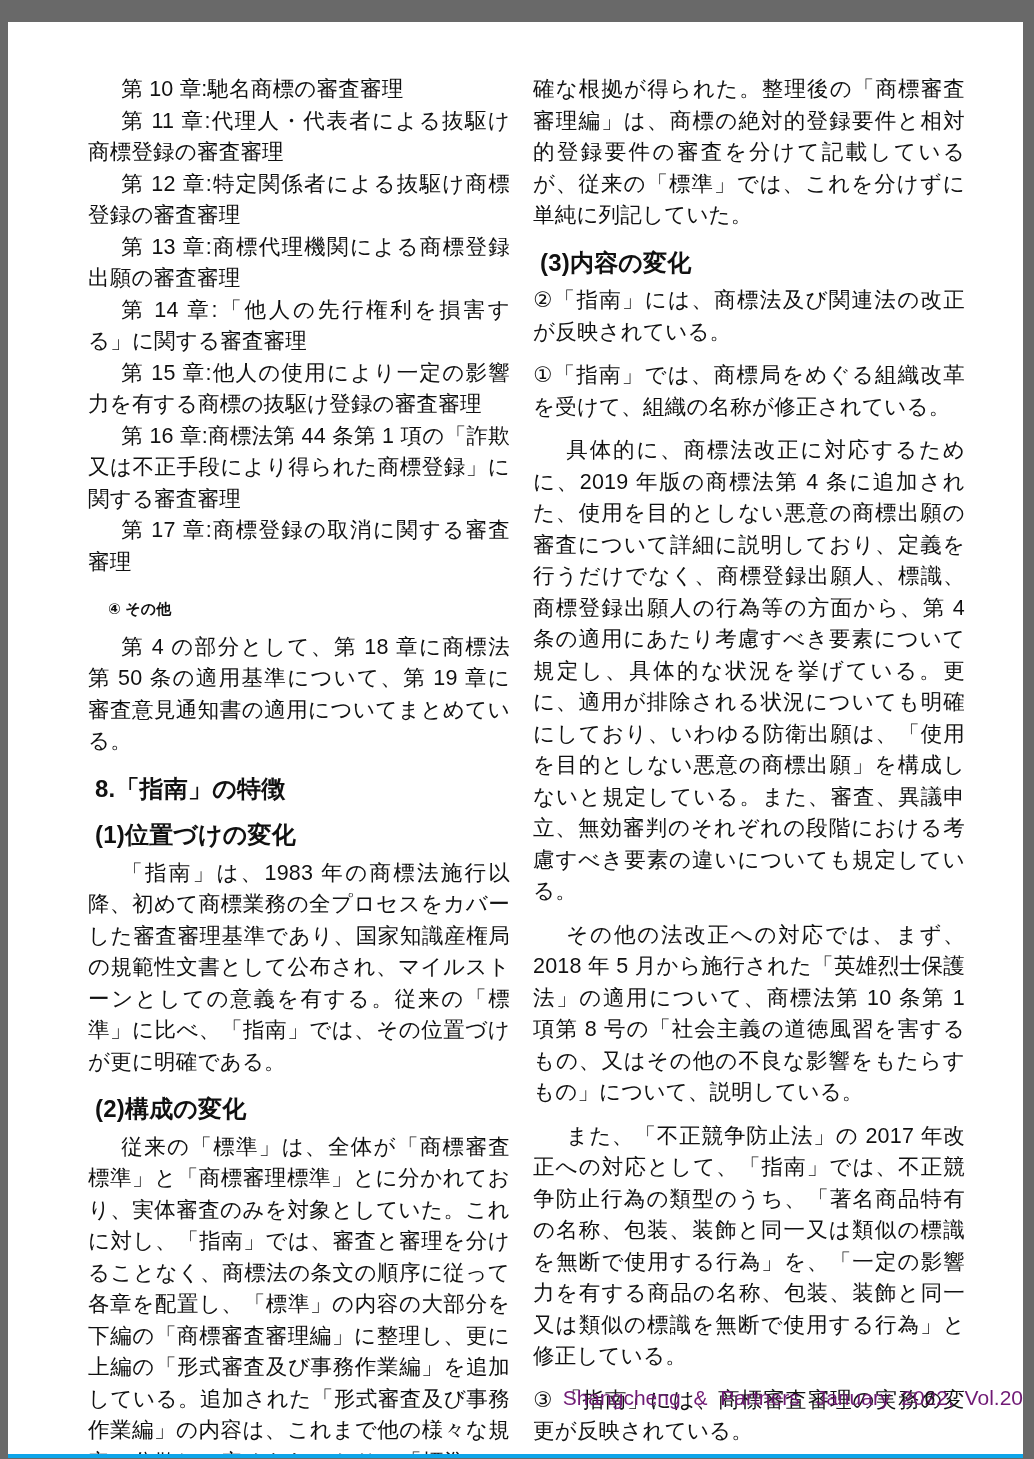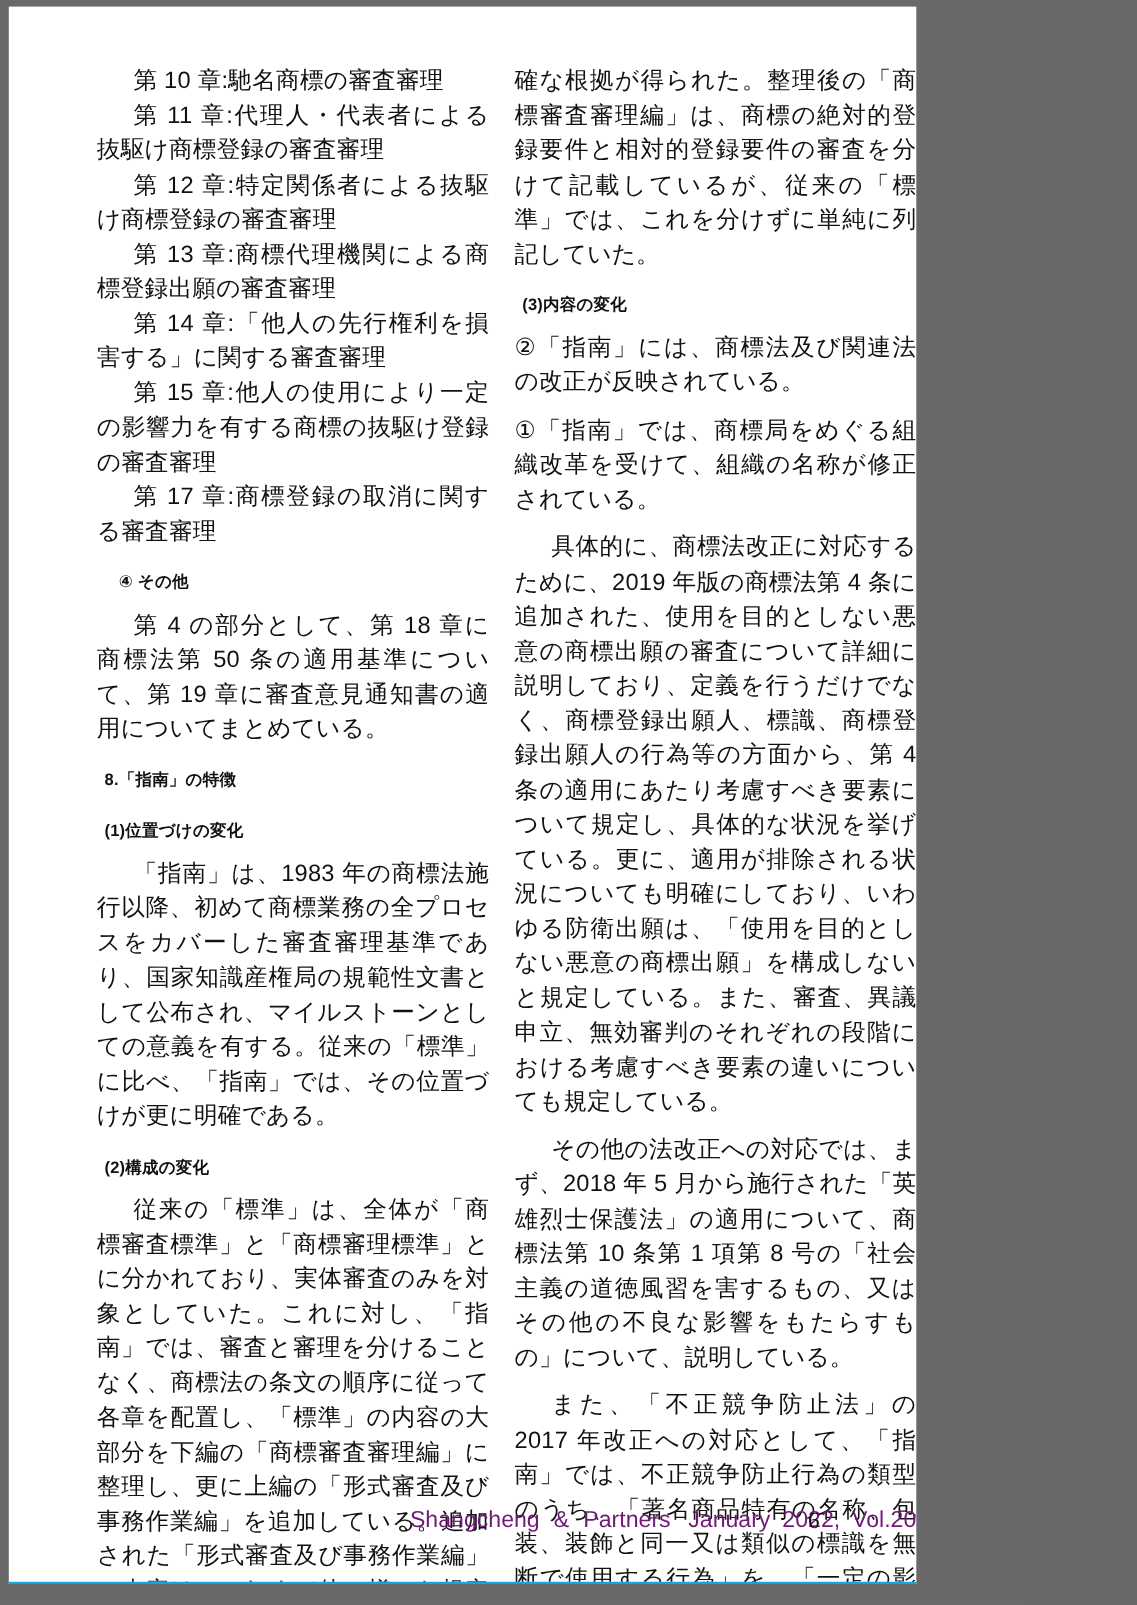--- a/index.html
+++ b/index.html
@@ -6,25 +6,25 @@
     margin: 0;
     padding: 0;
     width: 1034px;
     height: 1459px;
     background: #696969;
     overflow: hidden;
   }
   .page {
     position: absolute;
     left: 8px;
-    top: 6px;
-    width: 825px;
+    top: 22px;
+    width: 1015px;
     height: 1432px;
     background: #ffffff;
-    border-bottom: 2px solid #0ea5e9;
+    border-bottom: 4px solid #0ea5e9;
     overflow: hidden;
     font-family: "Liberation Sans", "DejaVu Sans", sans-serif;
     color: #111111;
   }
   .content {
     display: flex;
     gap: 23px;
     padding: 52px 0 0 80px;
   }
   .col-left  { width: 422px; }
@@ -46,21 +46,21 @@
     text-indent: 1.55em;
   }
   p.para-flush {
     margin: 0 0 12px 0;
     text-indent: 0;
   }
   h3.heading {
     font-weight: bold;
     margin: 15px 0 7px 0;
     text-indent: 7px;
-    font-size: 15px;
+    font-size: 24px;
   }
   h3.heading-circled {
     font-weight: bold;
     margin: 15px 0 7px 0;
     text-indent: 20px;
     font-size: 15px;
   }
   .footer {
     position: absolute;
     left: 0;
@@ -95,20 +95,21 @@
 
   <div class="content">
 
     <div class="col col-left">
       <p class="chapter">第 10 章:馳名商標の審査審理</p>
       <p class="chapter">第 11 章:代理人・代表者による抜駆け商標登録の審査審理</p>
       <p class="chapter">第 12 章:特定関係者による抜駆け商標登録の審査審理</p>
       <p class="chapter">第 13 章:商標代理機関による商標登録出願の審査審理</p>
       <p class="chapter">第 14 章:「他人の先行権利を損害する」に関する審査審理</p>
       <p class="chapter">第 15 章:他人の使用により一定の影響力を有する商標の抜駆け登録の審査審理</p>
+      <p class="chapter">第 16 章:商標法第 44 条第 1 項の「詐欺又は不正手段により得られた商標登録」に関する審査審理</p>
       <p class="chapter">第 17 章:商標登録の取消に関する審査審理</p>
       <h3 class="heading-circled">④ その他</h3>
       <p class="para">第 4 の部分として、第 18 章に商標法第 50 条の適用基準について、第 19 章に審査意見通知書の適用についてまとめている。</p>
       <h3 class="heading">8.「指南」の特徴</h3>
       <h3 class="heading">(1)位置づけの変化</h3>
       <p class="para">「指南」は、1983 年の商標法施行以降、初めて商標業務の全プロセスをカバーした審査審理基準であり、国家知識産権局の規範性文書として公布され、マイルストーンとしての意義を有する。従来の「標準」に比べ、「指南」では、その位置づけが更に明確である。</p>
       <h3 class="heading">(2)構成の変化</h3>
       <p class="para">従来の「標準」は、全体が「商標審査標準」と「商標審理標準」とに分かれており、実体審査のみを対象としていた。これに対し、「指南」では、審査と審理を分けることなく、商標法の条文の順序に従って各章を配置し、「標準」の内容の大部分を下編の「商標審査審理編」に整理し、更に上編の「形式審査及び事務作業編」を追加している。追加された「形式審査及び事務作業編」の内容は、これまで他の様々な規定で分散して定められており、「標準」には含まれていなかったが、「指南」の枠組みの下で、形式審査の基準についても明</p>
     </div>
 

